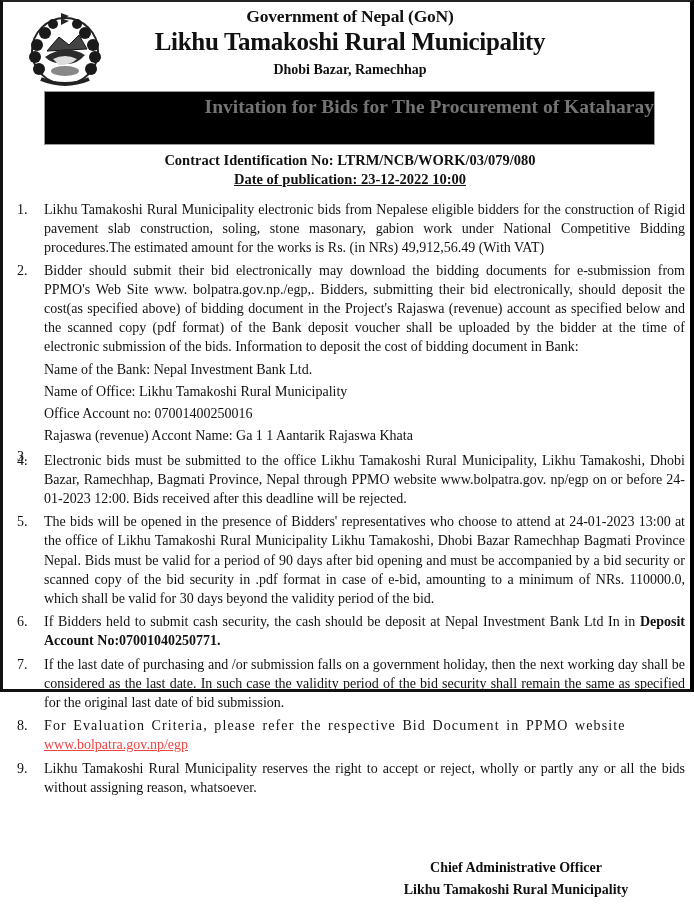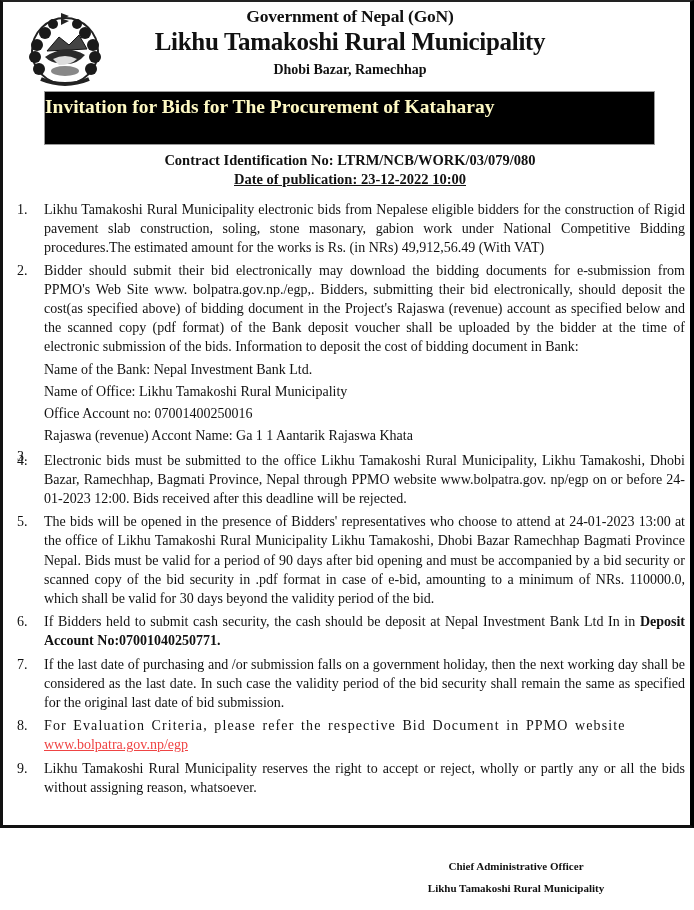--- a/index.html
+++ b/index.html
@@ -1,45 +1,45 @@
 <!DOCTYPE html>
 <html><head>
 <meta charset="utf-8">
 <style>
   html, body { margin: 0; padding: 0; background: #ffffff; }
   body { width: 694px; height: 910px; overflow: hidden; position: relative; }
   .page {
-    position: absolute; left: 0; top: 0; width: 694px; height: 828px;
+    position: absolute; left: 0; top: 0; width: 694px; height: 692px;
     box-sizing: border-box;
     border-top: 2px solid #222; border-left: 3px solid #111;
     border-right: 4px solid #000; border-bottom: 3px solid #111;
     background: #fff; color: #111;
     font-family: "Liberation Serif", "DejaVu Serif", serif;
   }
   .emblem { position: absolute; left: 20px; top: 5px; width: 84px; height: 84px; }
   .hdr { position: absolute; left: 0; width: 694px; text-align: center; font-weight: bold; }
   .hdr.gov { top: 4px; font-size: 17.5px; letter-spacing: -0.2px; }
   .hdr.muni { top: 26px; font-size: 25px; letter-spacing: -0.3px; }
   .hdr.addr { top: 60px; font-size: 14px; }
   .banner {
     position: absolute; left: 41px; top: 89px; width: 611px; height: 54px;
-    background: #000; color: #fef9c3; text-align: left; font-weight: bold;
+    background: #000; color: #737373; text-align: right; font-weight: bold;
     font-size: 19.5px; line-height: 24px; padding-top: 3px; box-sizing: border-box;
     border: 1px solid #999;
   }
   .contract { position: absolute; left: 0; width: 694px; text-align: center; font-weight: bold; font-size: 14.5px; }
   .contract.id { top: 150px; }
   .contract.date { top: 169px; text-decoration: underline; }
   .items { position: absolute; left: 0; top: 198px; width: 694px; font-size: 14px; line-height: 19.2px; }
   .item { position: relative; padding-left: 41px; padding-right: 12px; text-align: justify; margin-bottom: 2px; }
   .item .num { position: absolute; left: 14px; top: 0; }
   .bank-line { padding-left: 41px; line-height: 22px; font-size: 14px; }
   .bold { font-weight: bold; }
   .link { text-decoration: underline; color: #ef4444; }
-  .sig { position: absolute; right: 14px; width: 320px; text-align: center; font-weight: bold; font-size: 11px; }
+  .sig { position: absolute; right: 14px; width: 320px; text-align: center; font-weight: bold; font-size: 14px; }
   .sig.title { top: 858px; }
   .sig.org { top: 880px; }
 </style>
 </head>
 <body>
 
 <div class="page">
 
   <svg class="emblem" viewBox="0 0 84 84">
     <circle cx="42" cy="44" r="33" fill="#fff" stroke="#222" stroke-width="2"></circle>

